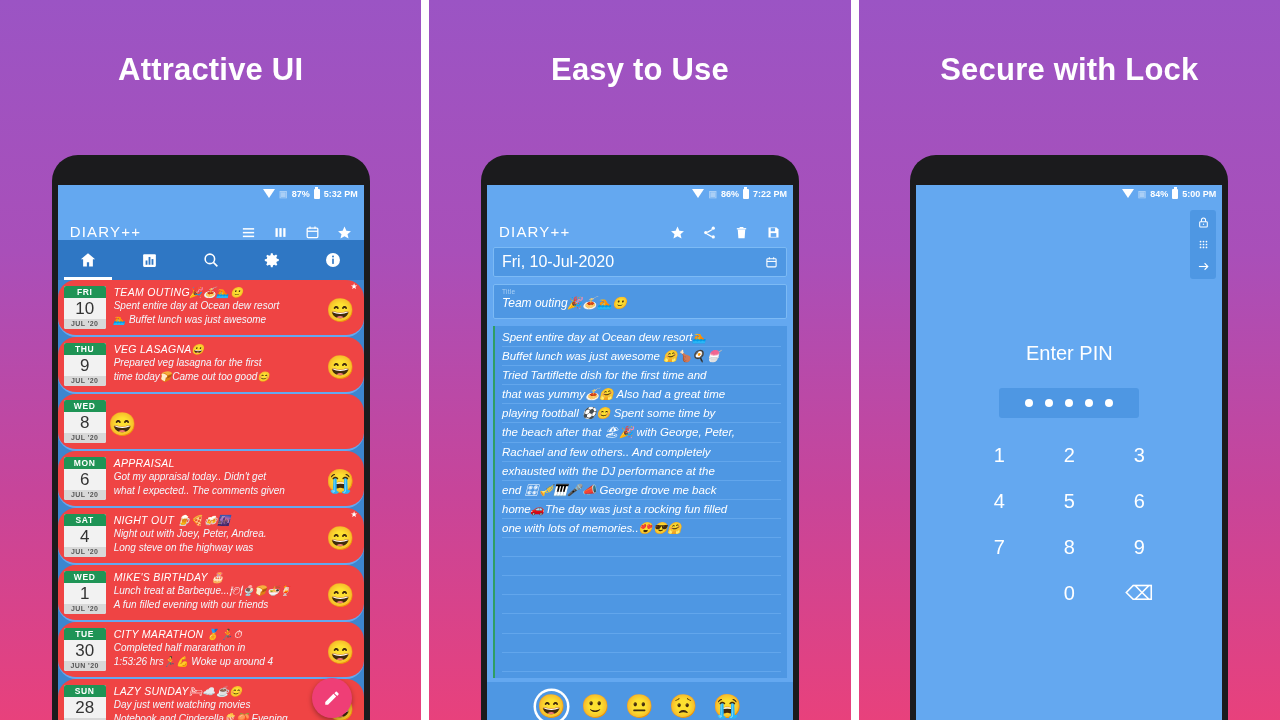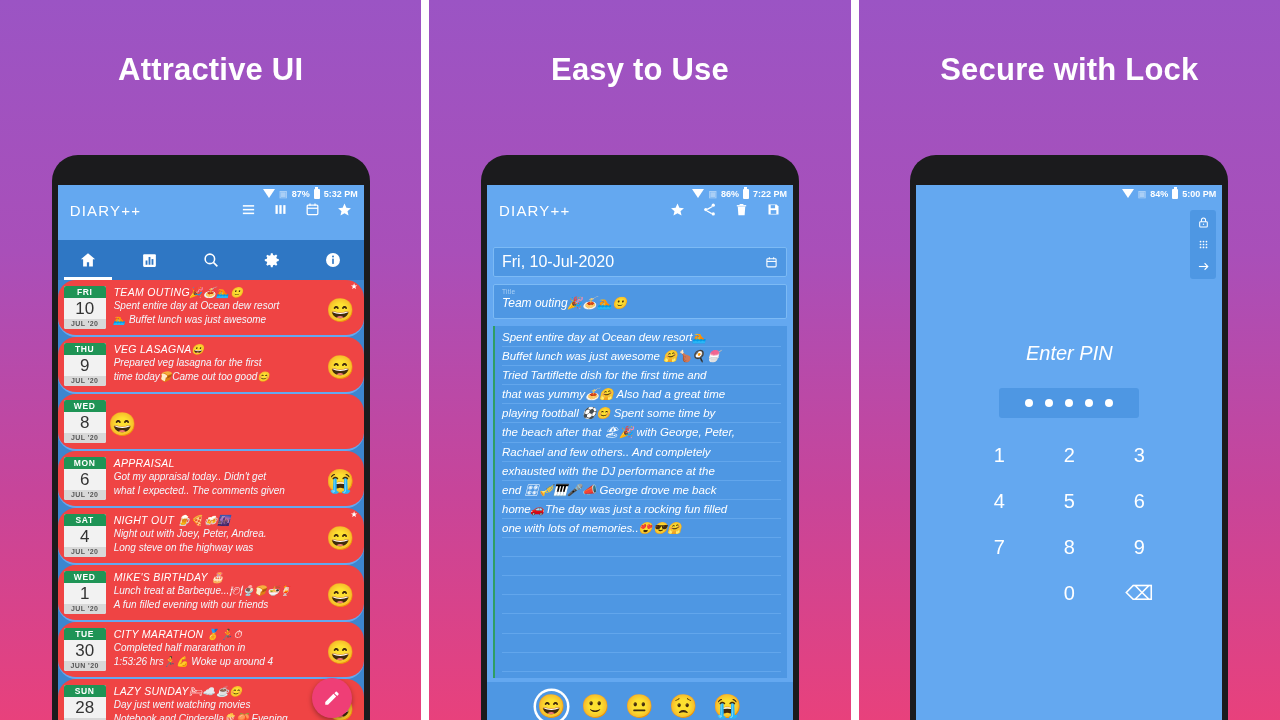--- a/index.html
+++ b/index.html
@@ -74,21 +74,21 @@
   .sb-batt::before {
     content: ""; position: absolute;
     top: -2px; left: 1.5px;
     width: 3px; height: 2px; background: #fff;
   }
   
   .appbar {
     height: 38px;
     background: #64a8f0;
     display: flex;
-    align-items: flex-start;
+    align-items: flex-end;
     padding: 0 12px;
     color: #ffffff;
   }
   .app-title {
     font-size: 15px;
     letter-spacing: 1.2px;
     flex: 1;
   }
   .appbar-actions { display: flex; align-items: center; gap: 17px; }
   .ico { display: inline-flex; align-items: center; justify-content: center; }
@@ -275,21 +275,20 @@
     flex-direction: column;
     align-items: center;
     gap: 9px;
   }
   .enter-pin {
     position: absolute;
     top: 140px; left: 0; right: 0;
     text-align: center;
     color: #ffffff;
     font-size: 20px;
-    font-style: italic;
   }
   .pin-box {
     position: absolute;
     top: 186px; left: 50%;
     transform: translateX(-50%);
     width: 140px; height: 30px;
     background: #4e97e3;
     border-radius: 3px;
     display: flex;
     align-items: center;

